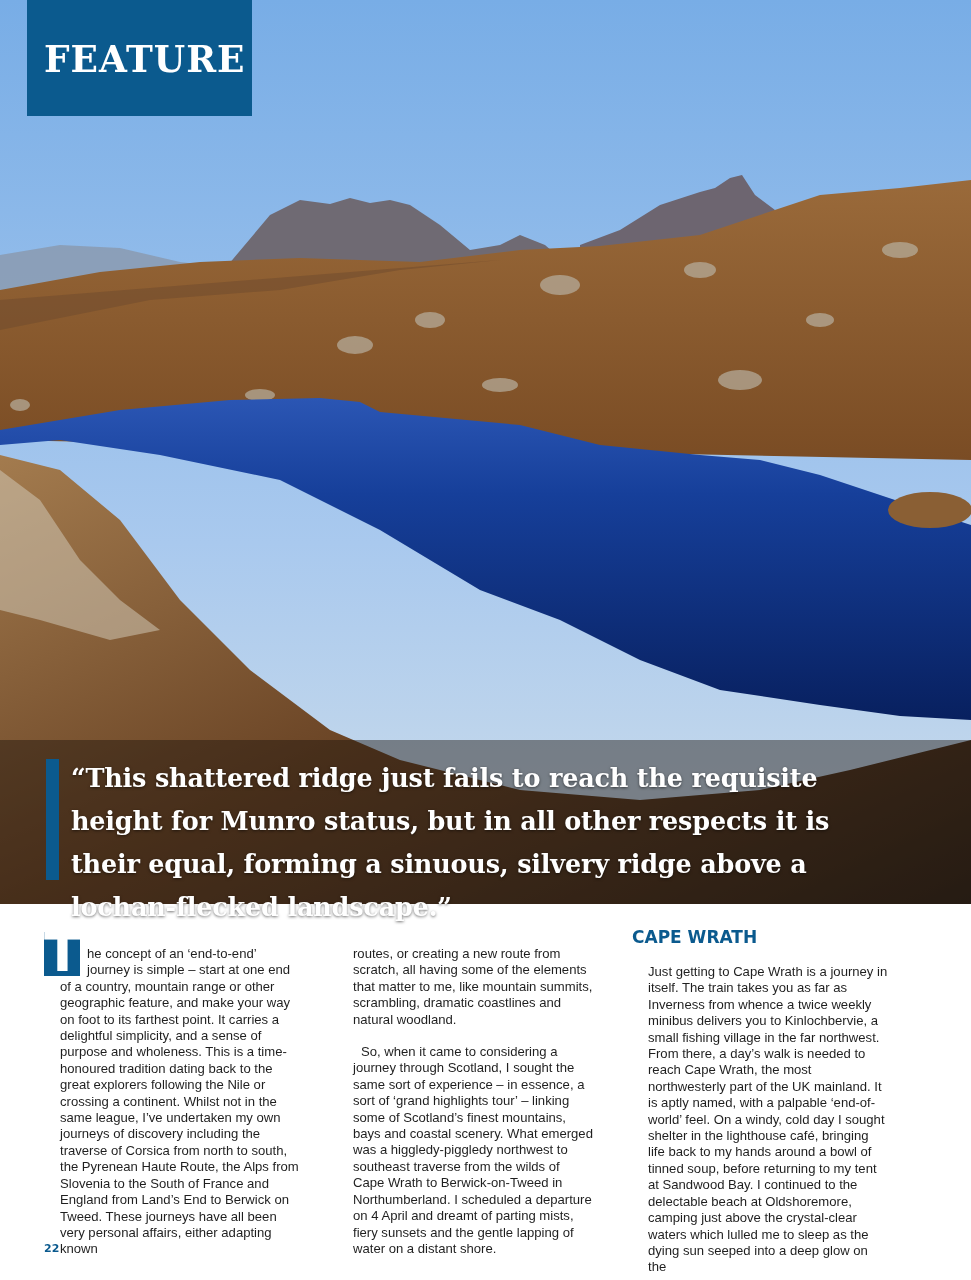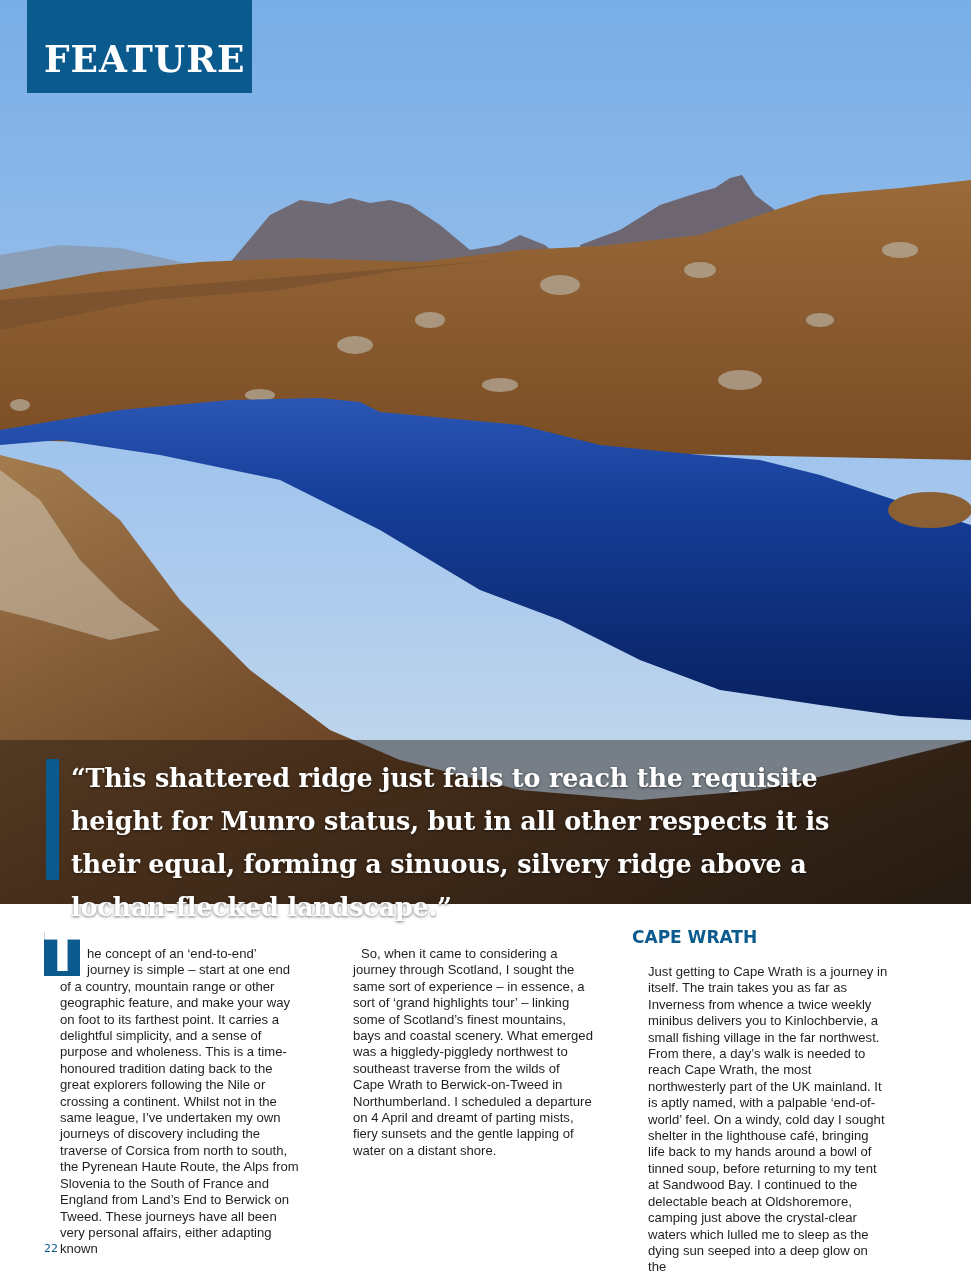--- a/index.html
+++ b/index.html
@@ -1,33 +1,33 @@
 <!DOCTYPE html>
 <html><head>
 <meta charset="utf-8">
 <style>
   html, body { margin:0; padding:0; }
   body { width:971px; height:1280px; position:relative; overflow:hidden; background:#ffffff; font-family:"Liberation Sans", sans-serif; }
   .hero { position:absolute; left:0; top:0; width:971px; height:904px; overflow:hidden; }
   .hero svg { position:absolute; left:0; top:0; }
-  .feature-tag { position:absolute; left:27px; top:0; width:225px; height:93px; background:#0b5a8e; }
+  .feature-tag { position:absolute; left:27px; top:0; width:225px; height:116px; background:#0b5a8e; }
   .feature-tag span { position:absolute; left:17px; top:40px; font-family:"DejaVu Serif", serif; font-weight:bold; font-size:36px; letter-spacing:1px; color:#ffffff; line-height:1; transform:scaleY(1.05); }
   .pullquote { position:absolute; left:46px; top:757px; width:860px; }
   .pullquote .bar { position:absolute; left:0; top:2px; width:13px; height:121px; background:#0b5a8e; }
   .pullquote p { margin:0; padding-left:25px; font-family:"DejaVu Serif", serif; font-weight:bold; font-size:25.5px; line-height:43px; color:#ffffff; letter-spacing:-0.2px; text-shadow:0 1px 3px rgba(0,0,0,0.55); }
   .col { position:absolute; top:930px; width:272px; font-size:13.1px; line-height:16.4px; color:#1f1f1f; }
   .col p { margin:16px; }
   .col1 { left:44px; }
   .col2 { left:337px; }
   .col3 { left:632px; }
   .dropcap { float:left; width:36px; height:44px; margin:2px 7px 0 0; background:#0b5a8e; position:relative; }
   .dropcap span { position:absolute; left:0; top:-6px; width:36px; text-align:center; font-family:"DejaVu Sans", sans-serif; font-weight:bold; font-size:54px; line-height:54px; color:#ffffff; }
   .indent { text-indent:8px; }
   .section-head { font-family:"DejaVu Sans", sans-serif; font-weight:bold; font-size:17px; line-height:18px; color:#0b5a8e; margin:0 0 4px 0; position:relative; top:-2px; }
-  .folio { position:absolute; left:44px; top:1242px; font-family:"DejaVu Sans", sans-serif; font-weight:normal; font-size:11px; color:#0b5a8e; }
+  .folio { position:absolute; left:44px; top:1242px; font-family:"DejaVu Sans", sans-serif; font-weight:bold; font-size:11px; color:#0b5a8e; }
 </style>
 </head>
 <body>
 
 <div class="hero">
   <svg width="971" height="904" viewBox="0 0 971 904">
     <defs>
       <linearGradient id="sky" x1="0" y1="0" x2="0" y2="1">
         <stop offset="0" stop-color="#78ade6"></stop>
         <stop offset="0.6" stop-color="#a9c9ee"></stop>
@@ -93,20 +93,21 @@
 </div>
 
 <div class="col col1">
   <div class="dropcap">
       <span>T</span>
     </div>
   <p>he concept of an ‘end-to-end’ journey is simple – start at one end of a country, mountain range or other geographic feature, and make your way on foot to its farthest point. It carries a delightful simplicity, and a sense of purpose and wholeness. This is a time-honoured tradition dating back to the great explorers following the Nile or crossing a continent. Whilst not in the same league, I’ve undertaken my own journeys of discovery including the traverse of Corsica from north to south, the Pyrenean Haute Route, the Alps from Slovenia to the South of France and England from Land’s End to Berwick on Tweed. These journeys have all been very personal affairs, either adapting known</p>
 </div>
 
 <div class="col col2">
+  <p>routes, or creating a new route from scratch, all having some of the elements that matter to me, like mountain summits, scrambling, dramatic coastlines and natural woodland.</p>
   <p class="indent">So, when it came to considering a journey through Scotland, I sought the same sort of experience – in essence, a sort of ‘grand highlights tour’ – linking some of Scotland’s finest mountains, bays and coastal scenery. What emerged was a higgledy-piggledy northwest to southeast traverse from the wilds of Cape Wrath to Berwick-on-Tweed in Northumberland. I scheduled a departure on 4 April and dreamt of parting mists, fiery sunsets and the gentle lapping of water on a distant shore.</p>
 </div>
 
 <div class="col col3">
   <h2 class="section-head">CAPE WRATH</h2>
   <p>Just getting to Cape Wrath is a journey in itself. The train takes you as far as Inverness from whence a twice weekly minibus delivers you to Kinlochbervie, a small fishing village in the far northwest. From there, a day’s walk is needed to reach Cape Wrath, the most northwesterly part of the UK mainland. It is aptly named, with a palpable ‘end-of-world’ feel. On a windy, cold day I sought shelter in the lighthouse café, bringing life back to my hands around a bowl of tinned soup, before returning to my tent at Sandwood Bay. I continued to the delectable beach at Oldshoremore, camping just above the crystal-clear waters which lulled me to sleep as the dying sun seeped into a deep glow on the</p>
 </div>
 
 <div class="folio">22</div>
 

